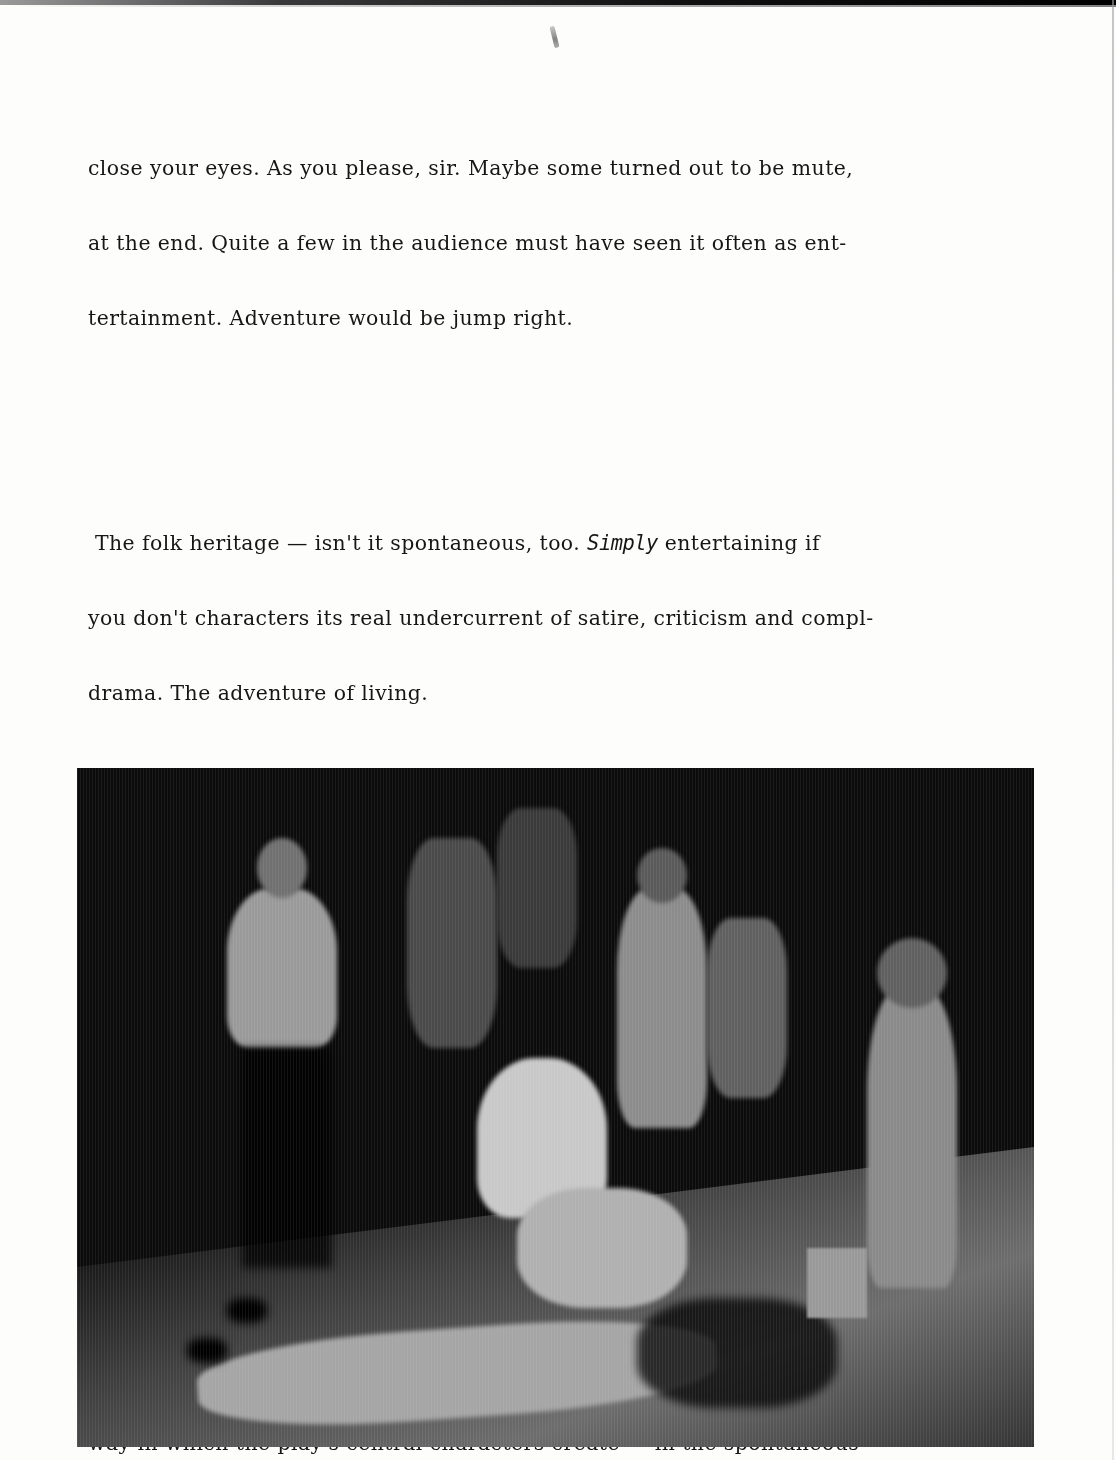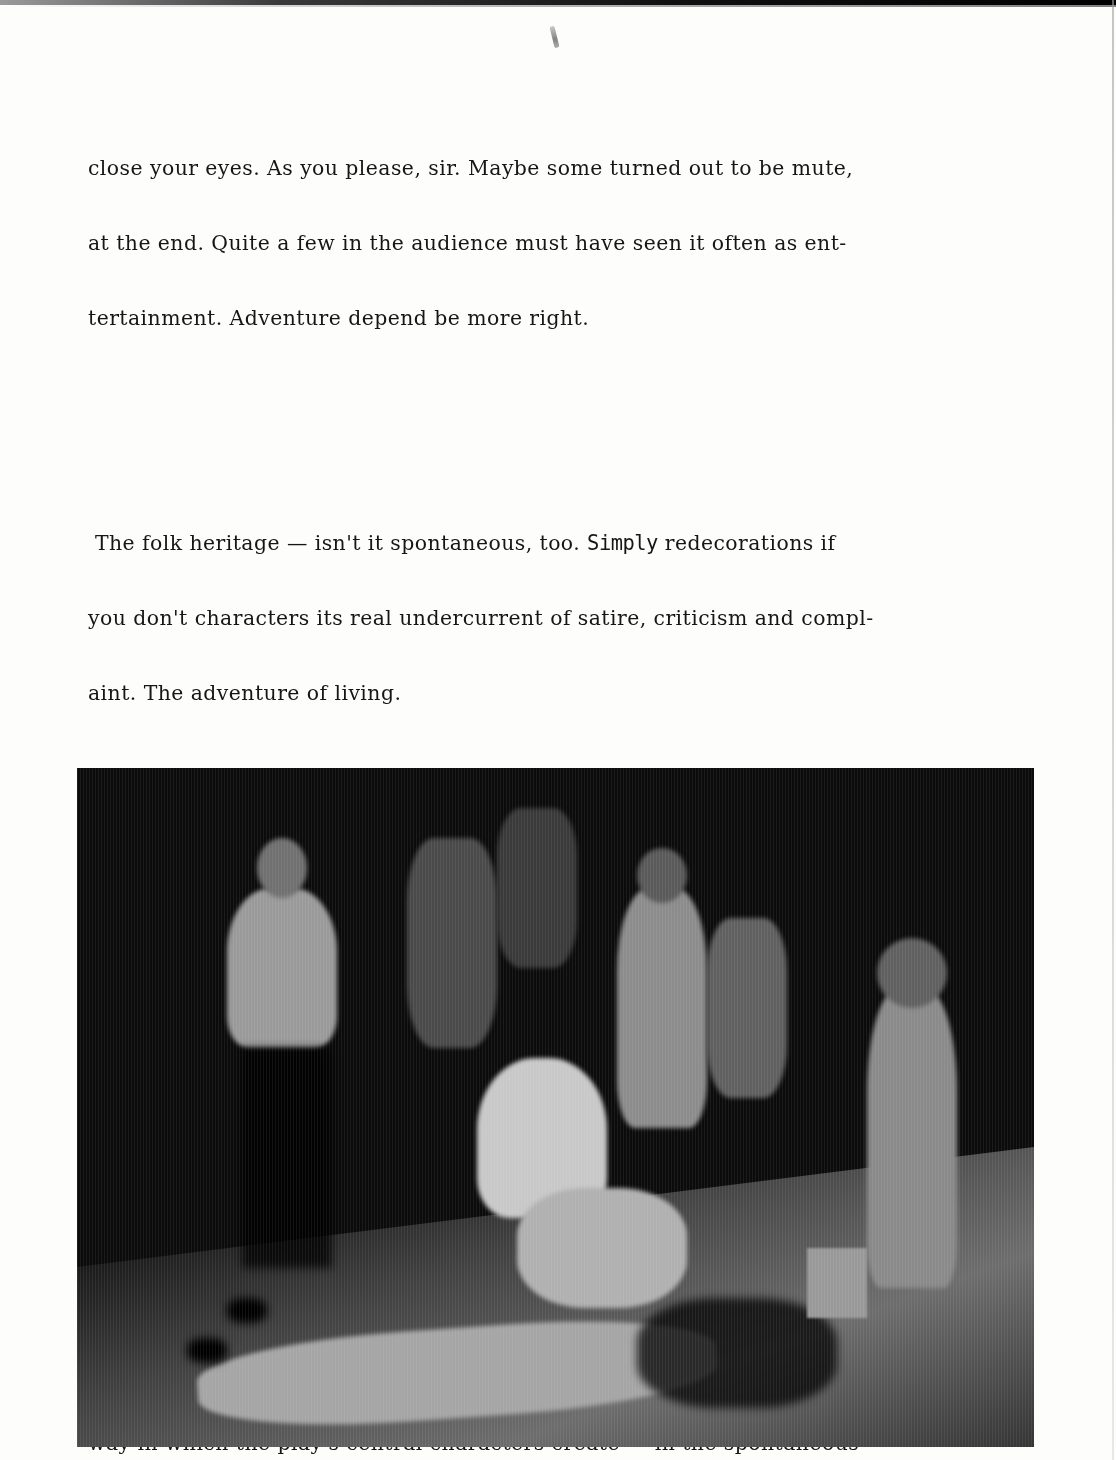--- a/index.html
+++ b/index.html
@@ -55,20 +55,21 @@
       color: #161616;
     }
     .para {
       margin: 0 0 25px 0;
     }
     .para .line {
       display: block;
       height: 25px;
     }
     .em {
+      font-style: italic;
       font-family: "DejaVu Sans Mono", "Liberation Mono", monospace;
       letter-spacing: -0.5px;
     }
     .photo {
       position: absolute;
       left: 77px;
       top: 768px;
       width: 957px;
       height: 679px;
       background-color: #0b0b0b;
@@ -103,27 +104,27 @@
 
 <div class="top-rule"></div>
 <div class="top-rule-thin"></div>
 <div class="right-edge"></div>
 <div class="staple-mark"></div>
 
 <div class="text-block">
   <div class="para">
     <span class="line">close your eyes. As you please, sir. Maybe some turned out to be mute,</span>
     <span class="line">at the end. Quite a few in the audience must have seen it often as ent-</span>
-    <span class="line">tertainment. Adventure depend be more right.</span>
+    <span class="line">tertainment. Adventure would be jump right.</span>
   </div>
 
   <div class="para">
-    <span class="line"><span> The folk heritage — isn't it spontaneous, too. </span><span class="em">Simply</span><span> redecorations if</span></span>
+    <span class="line"><span> The folk heritage — isn't it spontaneous, too. </span><span class="em">Simply</span><span> entertaining if</span></span>
     <span class="line">you don't characters its real undercurrent of satire, criticism and compl-</span>
-    <span class="line">aint. The adventure of living.</span>
+    <span class="line">drama. The adventure of living.</span>
   </div>
 
   <div class="para">
     <span class="line"> The "redecorations" made on-stage while the audience looks on: an element</span>
     <span class="line"><span>adding to the play's direct and anti-illusory attempt to show drama </span><span class="em">as</span></span>
     <span class="line"><span class="em">work</span><span>. The same can be said of using gym mats for the actors where they</span></span>
     <span class="line">have to jump or fall. "Decorations" are used sparsely and intelligently,</span>
     <span class="line">knowing that real insight doesn't depend on them. Theater anyway presupp-</span>
     <span class="line">oses some "willing suspense of disbelief." What is most advanced in this</span>
     <span class="line">play, apart from the (often symbolical) plot, is the unassuming and direct</span>

